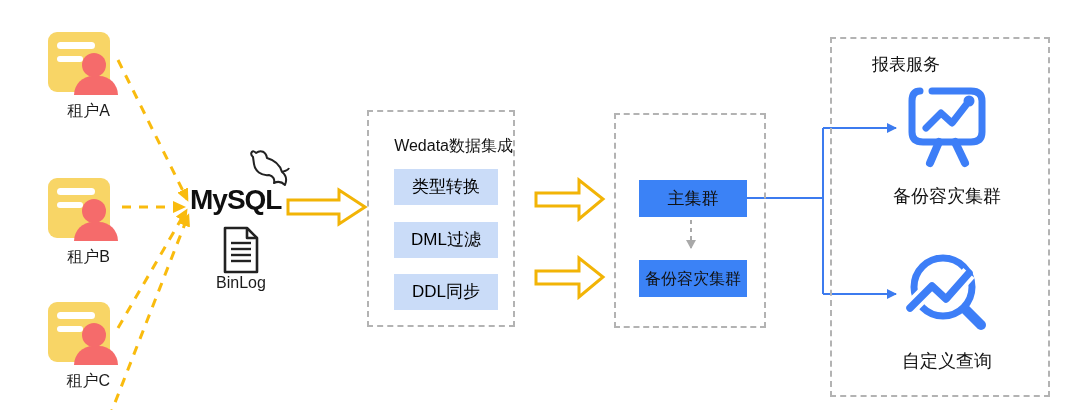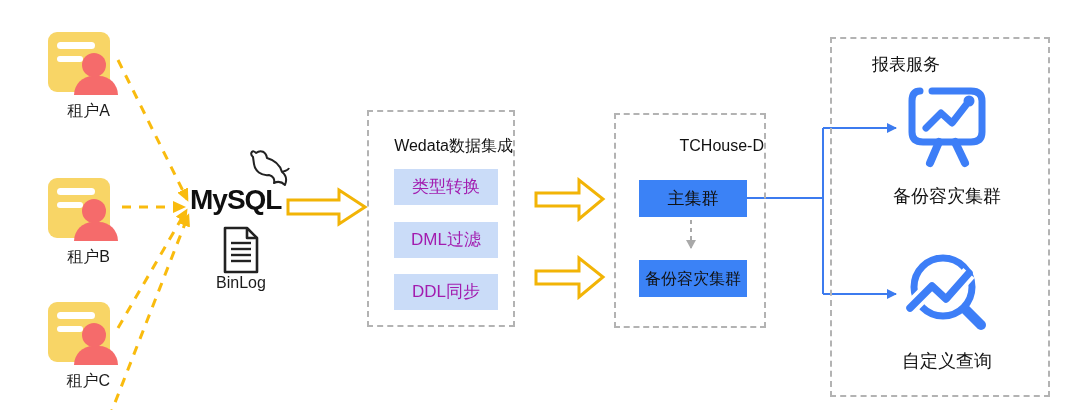--- a/index.html
+++ b/index.html
@@ -34,21 +34,21 @@
   }
   .binlog-label{position:absolute;left:205px;top:274px;width:72px;text-align:center;font-size:16px;color:#1b1b1b;}
 
   
   .dash-box{position:absolute;border:2px dashed #B3B3B3;box-sizing:border-box;}
   .box-title{position:absolute;width:100%;text-align:right;font-size:16px;color:#111;}
   .report-title{position:absolute;left:12px;top:14px;font-size:17px;color:#111;margin-left:28px;}
 
   .step{
     position:absolute;width:104px;height:36px;background:#CADCF8;
-    font-size:17px;color:#a21caf;text-align:center;line-height:36px;
+    font-size:17px;color:#000000;text-align:center;line-height:36px;
   }
   .cluster{
     position:absolute;left:23px;width:108px;height:37px;background:#3b82f6;
     font-size:16px;color:#111;text-align:center;line-height:37px;
   }
   .report-label{
     position:absolute;left:847px;width:200px;text-align:center;
     font-size:18px;color:#111;
   }
 </style>
@@ -151,21 +151,20 @@
   </svg>
 
   <div class="dash-box" style="left:367px;top:110px;width:148px;height:217px">
     <div class="box-title" style="top:24px;font-size:16px">Wedata数据集成</div>
     <div class="step" style="left:25px;top:57px">类型转换</div>
     <div class="step" style="left:25px;top:110px">DML过滤</div>
     <div class="step" style="left:25px;top:162px">DDL同步</div>
   </div>
 
   <div class="dash-box" style="left:614px;top:113px;width:152px;height:215px">
-    <div class="box-title" style="top:22px">TCHouse-D</div>
     <div class="cluster" style="top:65px;font-size:17px">主集群</div>
     <div class="cluster" style="top:145px">备份容灾集群</div>
   </div>
 
   <div class="dash-box" style="left:830px;top:37px;width:220px;height:360px">
     <div class="report-title">报表服务</div>
   </div>
 
   <svg class="abs" style="left:903px;top:82px" width="88" height="88" viewBox="0 0 88 88">
     <g fill="none" stroke="#3D7EF7" stroke-width="7" stroke-linecap="round" stroke-linejoin="round">

